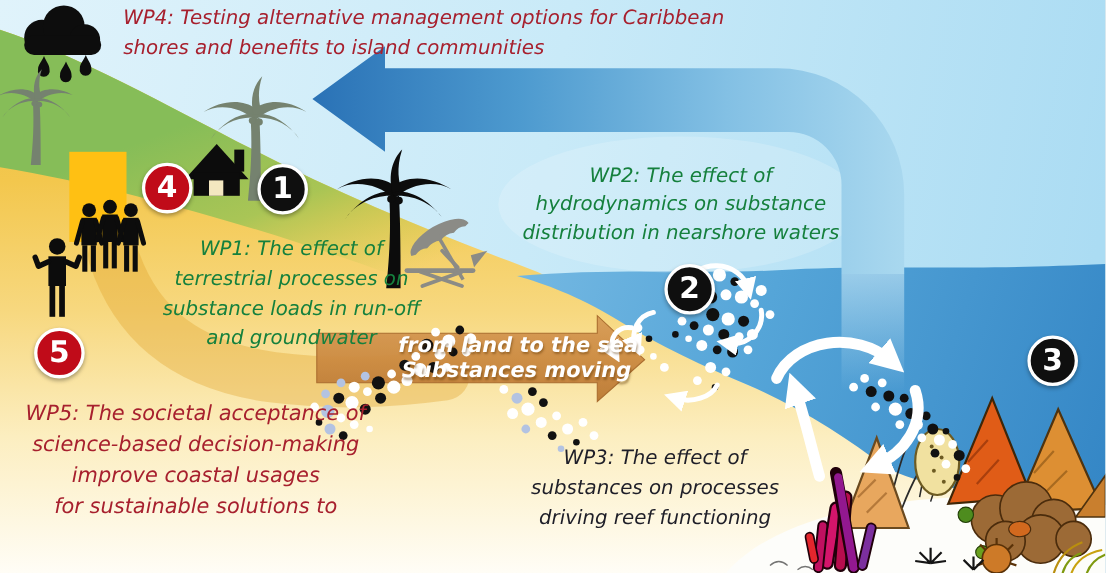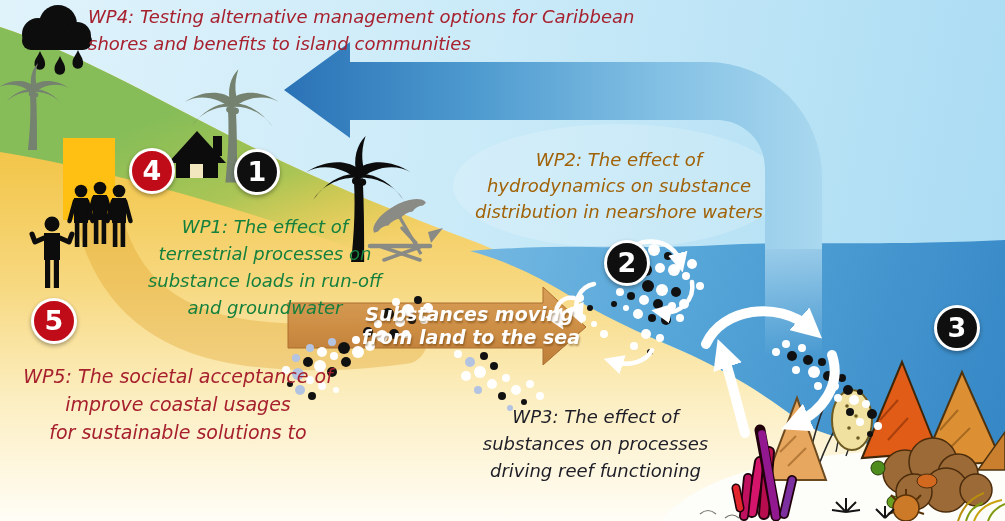--- a/index.html
+++ b/index.html
@@ -4,22 +4,22 @@
 <style>
   html,body{margin:0;padding:0;background:#e8e8e8;}
   #stage{
     position:relative;width:1005px;height:521px;overflow:hidden;
     font-family:"DejaVu Sans","Liberation Sans",sans-serif;
     background:#cdeaf7;
   }
   #scene{position:absolute;left:0;top:0;}
   .txt{position:absolute;font-style:italic;}
   .txt div{white-space:nowrap;}
-  .wp4{left:88px;top:3px;width:580px;font-size:18px;line-height:27px;color:#a7202e;text-align:left;}
-  .wp2{left:453px;top:147px;width:332px;font-size:18px;line-height:26px;color:#a16207;text-align:center;}
+  .wp4{left:112px;top:3px;width:580px;font-size:18px;line-height:27px;color:#a7202e;text-align:left;}
+  .wp2{left:453px;top:147px;width:332px;font-size:18px;line-height:26px;color:#15803d;text-align:center;}
   .wp1{left:125px;top:213px;width:280px;font-size:18px;line-height:27px;color:#15803d;text-align:center;}
   .wp3{left:428px;top:403px;width:335px;font-size:18px;line-height:27px;color:#1e1e28;text-align:center;}
   .wp5{left:8px;top:362px;width:340px;font-size:19px;line-height:28px;color:#a7202e;text-align:center;}
   .eco{left:328px;top:72px;width:258px;font-size:19px;font-weight:bold;color:#fff;text-align:center;
        text-shadow:1px 2px 2px rgba(10,40,80,.55);}
   .sub{left:362px;top:303px;width:215px;font-size:19px;line-height:23px;font-weight:bold;color:#fff;text-align:center;
        text-shadow:1px 2px 2px rgba(90,50,0,.45);}
   .badge{
     position:absolute;width:46px;height:46px;border-radius:50%;
     border:3px solid #fff;box-sizing:border-box;
@@ -401,32 +401,33 @@
 </div>
 
 <div class="txt wp1">
   <div>WP1: The effect of</div>
   <div>terrestrial processes on</div>
   <div>substance loads in run-off</div>
   <div>and groundwater</div>
 </div>
 
 <div class="txt sub">
+  <div>from land to the sea</div>
   <div>Substances moving</div>
-  <div>from land to the sea</div>
 </div>
 
 <div class="txt wp3">
   <div>WP3: The effect of</div>
   <div>substances on processes</div>
   <div>driving reef functioning</div>
 </div>
 
 <div class="txt wp5">
   <div>WP5: The societal acceptance of</div>
+  <div>science-based decision-making</div>
   <div>improve coastal usages</div>
   <div>for sustainable solutions to</div>
 </div>
 
 <div class="badge black b1">1</div>
 <div class="badge black b2">2</div>
 <div class="badge black b3">3</div>
 <div class="badge red b4">4</div>
 <div class="badge red b5">5</div>
 

